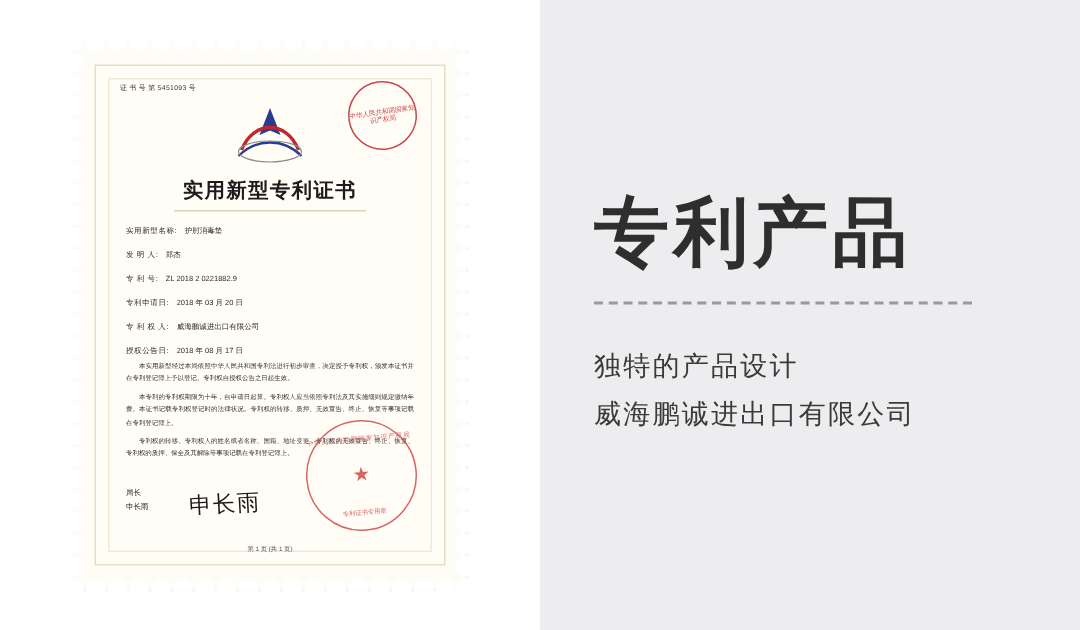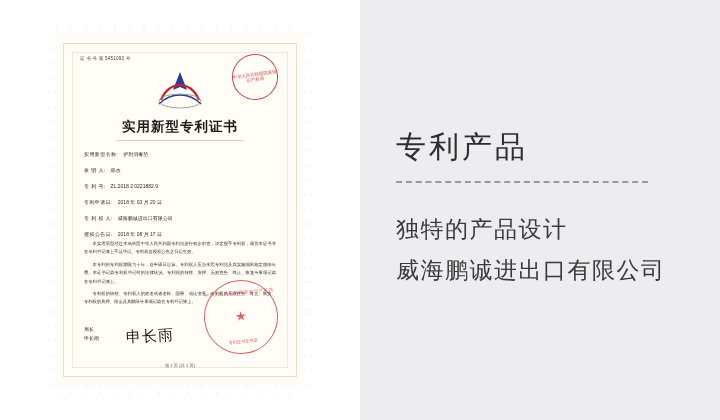--- a/index.html
+++ b/index.html
@@ -238,35 +238,35 @@
     width: 360px;
     height: 420px;
     background: #ededef;
     display: flex;
     flex-direction: column;
     justify-content: center;
     padding-left: 36px;
     box-sizing: border-box;
   }
   .headline {
-    font-size: 30px;
-    font-weight: normal;
+    font-size: 50px;
+    font-weight: bold;
     color: #2e2e2e;
     letter-spacing: 3px;
     line-height: 1.1;
     margin: 0 0 18px 0;
   }
   .dash-rule {
     width: 252px;
     height: 0;
     border-top: 2px dashed #9a9a9a;
     margin: 0 0 26px 0;
   }
   .sub-line {
-    font-size: 23px;
+    font-size: 18px;
     color: #3a3a3a;
     letter-spacing: 1.5px;
     line-height: 1.75;
     margin: 0;
   }
 </style>
 </head>
 <body>
 
 <div class="page">

